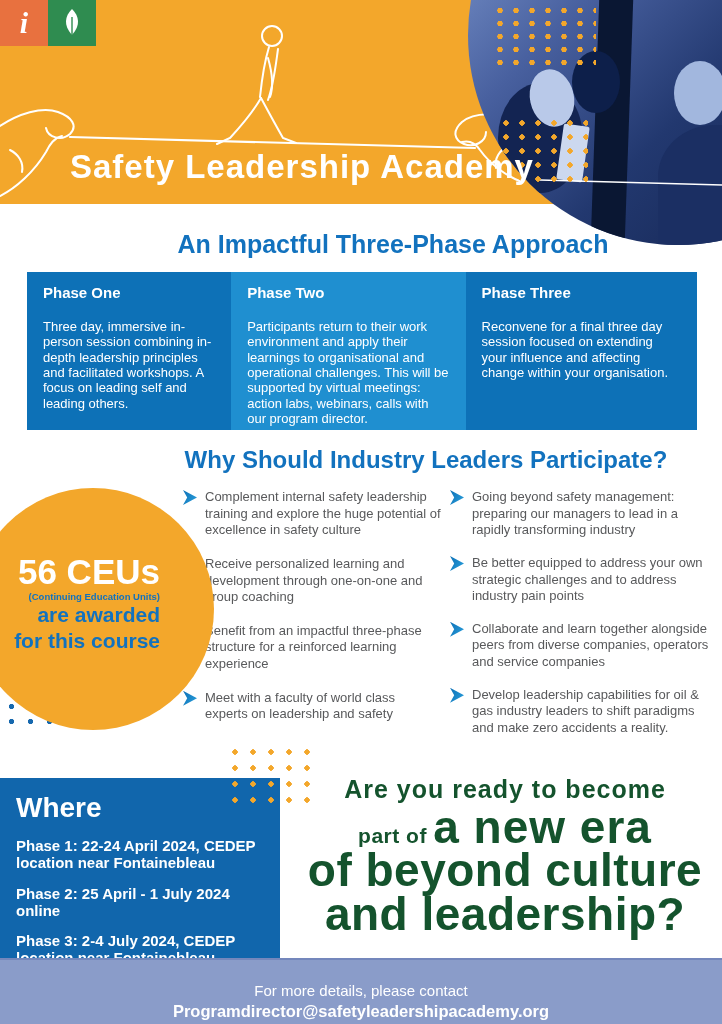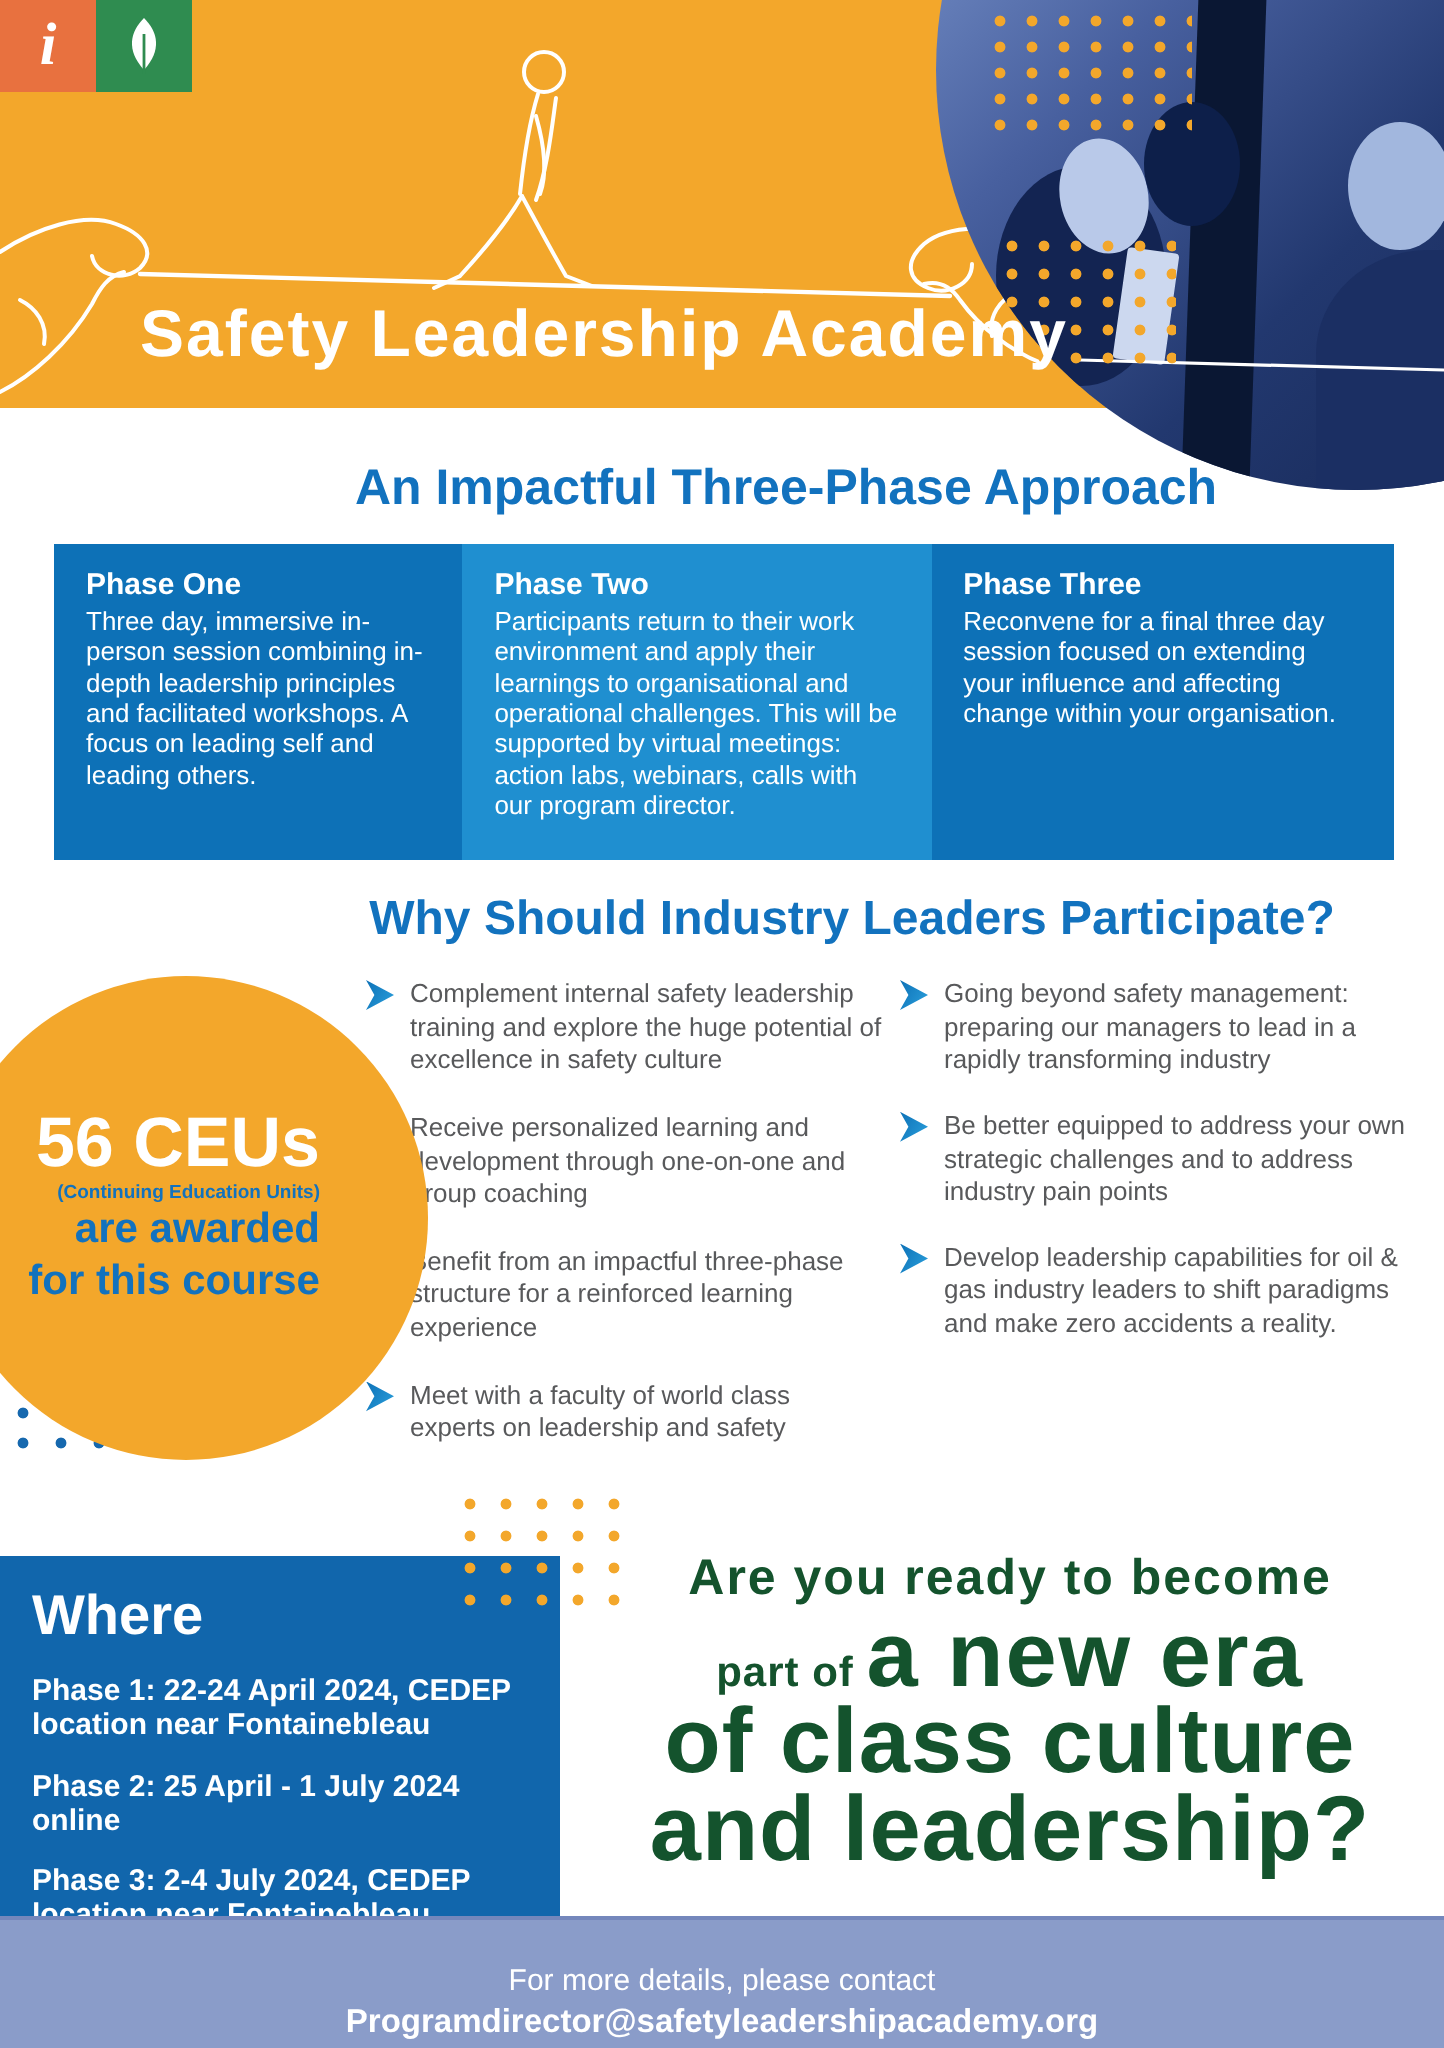--- a/index.html
+++ b/index.html
@@ -49,21 +49,21 @@
   .h-blue { position:absolute; width:722px; text-align:center; color:#1272BE; font-weight:bold; }
   .h-phase { top:230px; font-size:25px; padding-left:64px; }
   .h-why   { top:446px; font-size:24px; padding-left:130px; }
 
   
   .phase-row { position:absolute; left:27px; top:272px; width:670px; height:158px; display:flex; }
   .phase-box { color:#ffffff; padding:12px 16px 10px 16px; }
   .phase-dark { background:#0D71B7; }
   .phase-light { background:#1F8FD0; }
   .pb-1 { width:209px; } .pb-2 { width:240px; } .pb-3 { width:237px; }
-  .phase-box h3 { font-size:15px; font-weight:bold; margin-bottom:2px; }
+  .phase-box h3 { font-size:15px; font-weight:bold; margin-bottom:18px; }
   .phase-box p { font-size:13px; line-height:1.18; }
 
   
   .bullets { position:absolute; top:489px; }
   .bullets-left { left:183px; width:258px; }
   .bullets-right { left:450px; width:264px; }
   .bullet { display:flex; margin-bottom:17px; }
   .bullet .arrow {
     flex:0 0 14px; width:14px; height:15px; margin:1px 8px 0 0;
     background:linear-gradient(120deg,#0D71B7,#2BA0DC);
@@ -210,41 +210,45 @@
     <div class="bullet">
       <span class="arrow"></span>
       <p>Going beyond safety management: preparing our managers to lead in a rapidly transforming industry</p>
     </div>
     <div class="bullet">
       <span class="arrow"></span>
       <p>Be better equipped to address your own strategic challenges and to address industry pain points</p>
     </div>
     <div class="bullet">
       <span class="arrow"></span>
+      <p>Collaborate and learn together alongside peers from diverse companies, operators and service companies</p>
+    </div>
+    <div class="bullet">
+      <span class="arrow"></span>
       <p>Develop leadership capabilities for oil &amp; gas industry leaders to shift paradigms and make zero accidents a reality.</p>
     </div>
   </div>
 
   <div class="dots dots-blue"></div>
 
   <div class="where-box">
     <h2>Where</h2>
     <div class="where-item">Phase 1: 22-24 April 2024, CEDEP location near Fontainebleau</div>
     <div class="where-item">Phase 2: 25 April - 1 July 2024 online</div>
     <div class="where-item">Phase 3: 2-4 July 2024, CEDEP location near Fontainebleau</div>
   </div>
 
   <div class="dots dots-mid"></div>
 
   <div class="cta">
     <div class="cta-l1">Are you ready to become</div>
     <div class="cta-l2">
       <span class="small">part of </span><span class="big">a new era</span>
     </div>
-    <div class="cta-l3">of class culture</div>
+    <div class="cta-l3">of beyond culture</div>
     <div class="cta-l4">and leadership?</div>
   </div>
 
   <div class="footer">
     <div class="f1">For more details, please contact</div>
     <div class="f2">Programdirector@safetyleadershipacademy.org</div>
   </div>
 
 </div>
 

